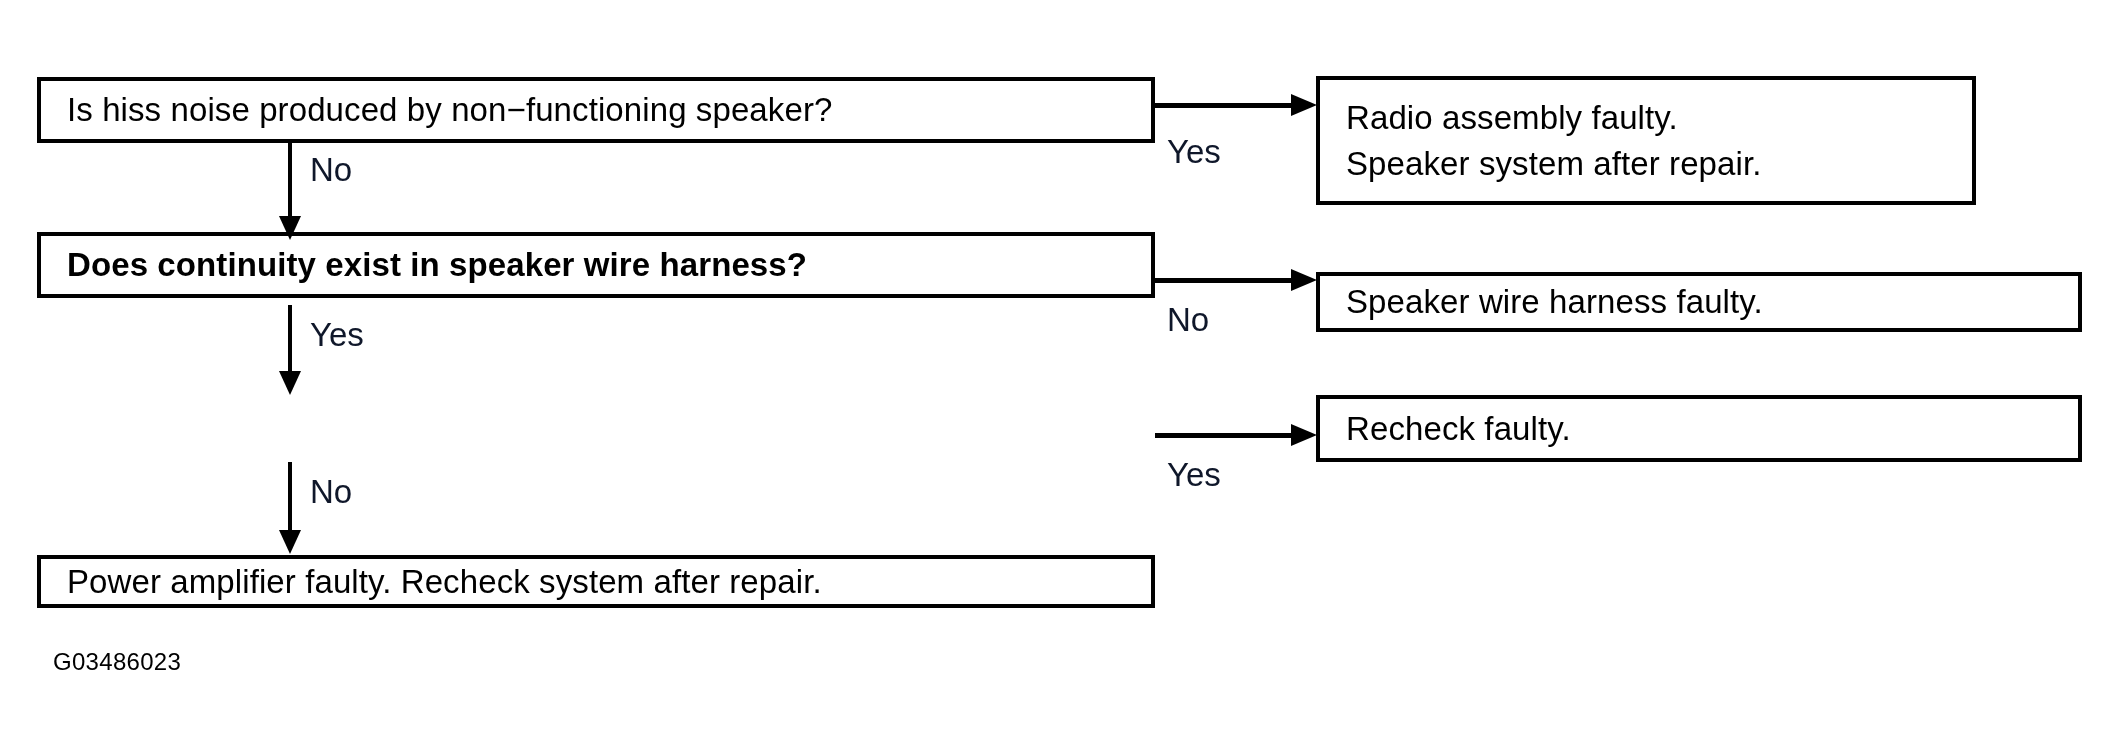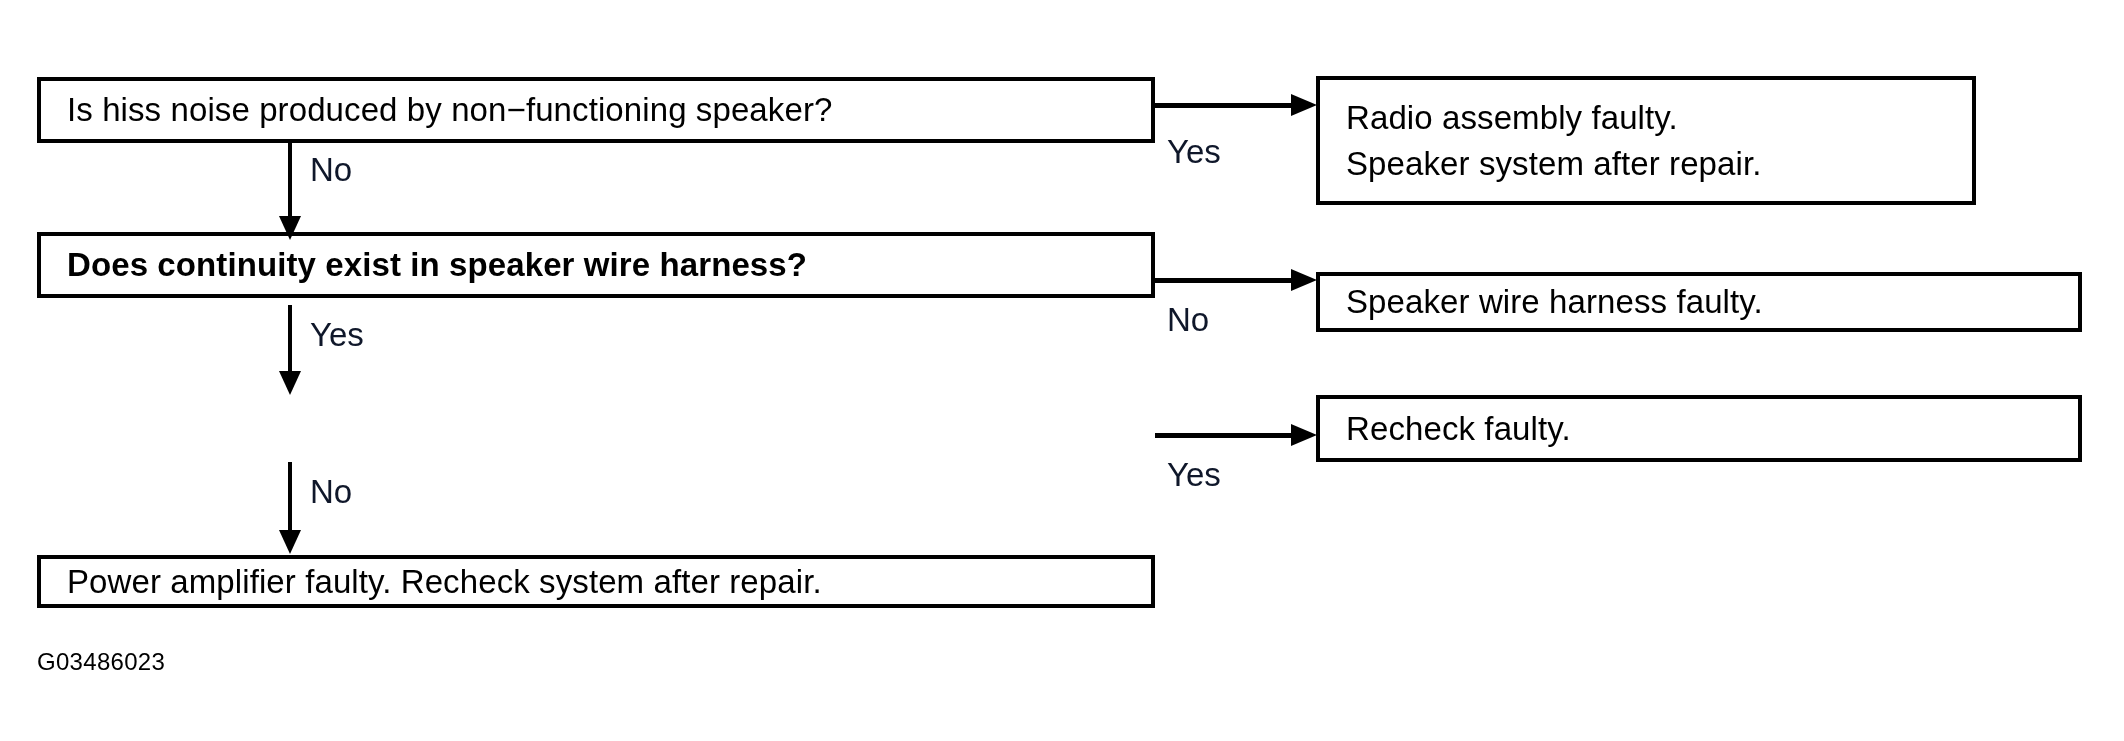--- a/index.html
+++ b/index.html
@@ -66,20 +66,21 @@
     border-bottom: 11px solid transparent;
     border-left: 26px solid #000000;
   }
   .figure-code {
     position: absolute;
     font-size: 24px;
     line-height: 24px;
     color: #000000;
     white-space: nowrap;
     letter-spacing: 0.3px;
+    margin-left: 16px;
   }
 </style>
 </head>
 <body>
 
 <div id="canvas">
 
   <div class="node" style="left:37px; top:77px; width:1118px; height:66px;">
     <div class="node-line">Is hiss noise produced by non−functioning speaker?</div>
   </div>

